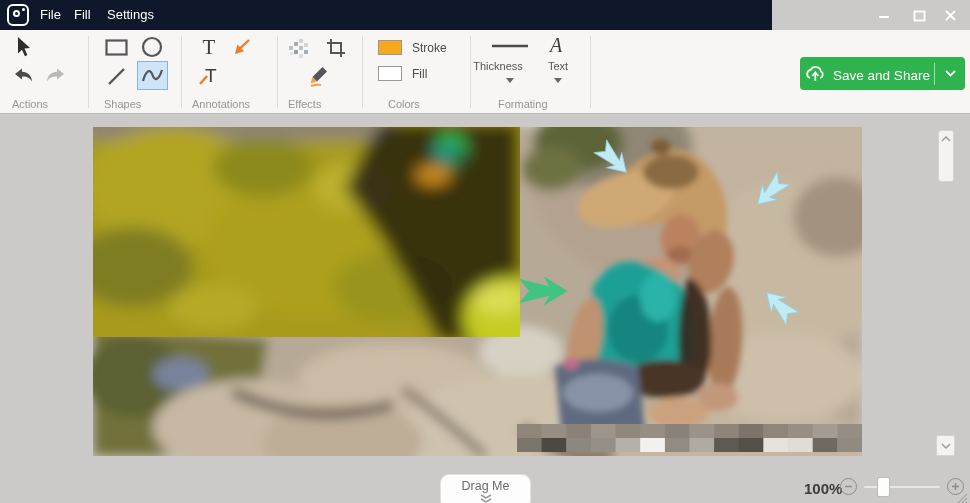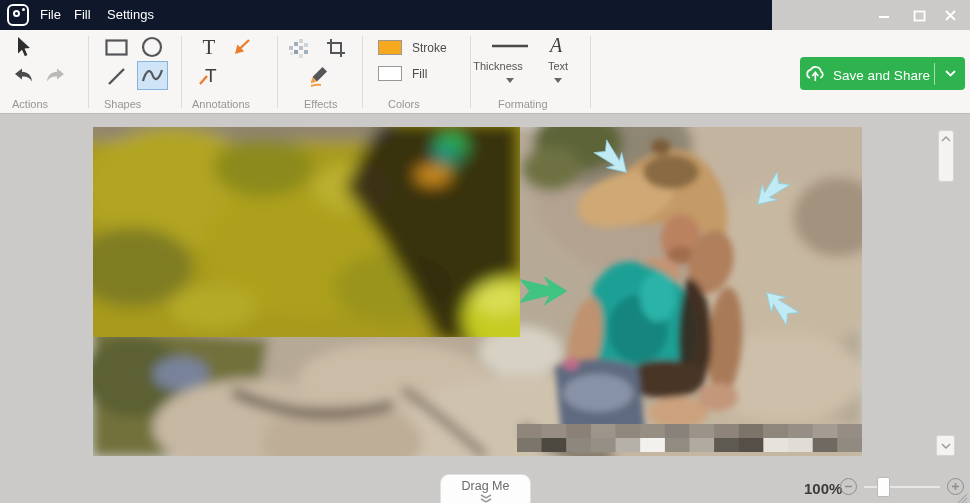--- a/index.html
+++ b/index.html
@@ -155,21 +155,21 @@
           <path d="M5 1 L5 15 L19 15 M1 5 L15 5 L15 19" fill="none" stroke="#55565a" stroke-width="2"></path>
         </svg>
     </div>
     <div class="tool" style="left:306px;top:33px;width:26px;height:26px">
       <svg width="22" height="23" viewBox="0 0 22 23">
         <path d="M14.5 2 L19 6.5 L9 16.5 L4.5 12 Z" fill="#55565a"></path>
         <path d="M4.5 12 L9 16.5 L2.5 18.5 Z" fill="#f0a04a"></path>
         <path d="M3 21 Q9 19 13 20" fill="none" stroke="#f0a04a" stroke-width="2"></path>
       </svg>
     </div>
-    <div class="tb-label" style="left:304px;width:58px">Effects</div>
+    <div class="tb-label" style="left:288px;width:58px">Effects</div>
     <div class="tb-divider" style="left:362px"></div>
 
     <div class="swatch" style="left: 378px; top: 10px; background: rgb(246, 168, 31);"></div>
     <div class="swatch-label" style="left:412px;top:11px">Stroke</div>
     <div class="swatch" style="left: 378px; top: 36px; background: rgb(255, 255, 255);"></div>
     <div class="swatch-label" style="left:412px;top:37px">Fill</div>
     <div class="tb-label" style="left:388px;width:56px">Colors</div>
     <div class="tb-divider" style="left:470px"></div>
 
     <svg width="38" height="4" viewBox="0 0 38 4" style="position:absolute;left:491px;top:14px">

